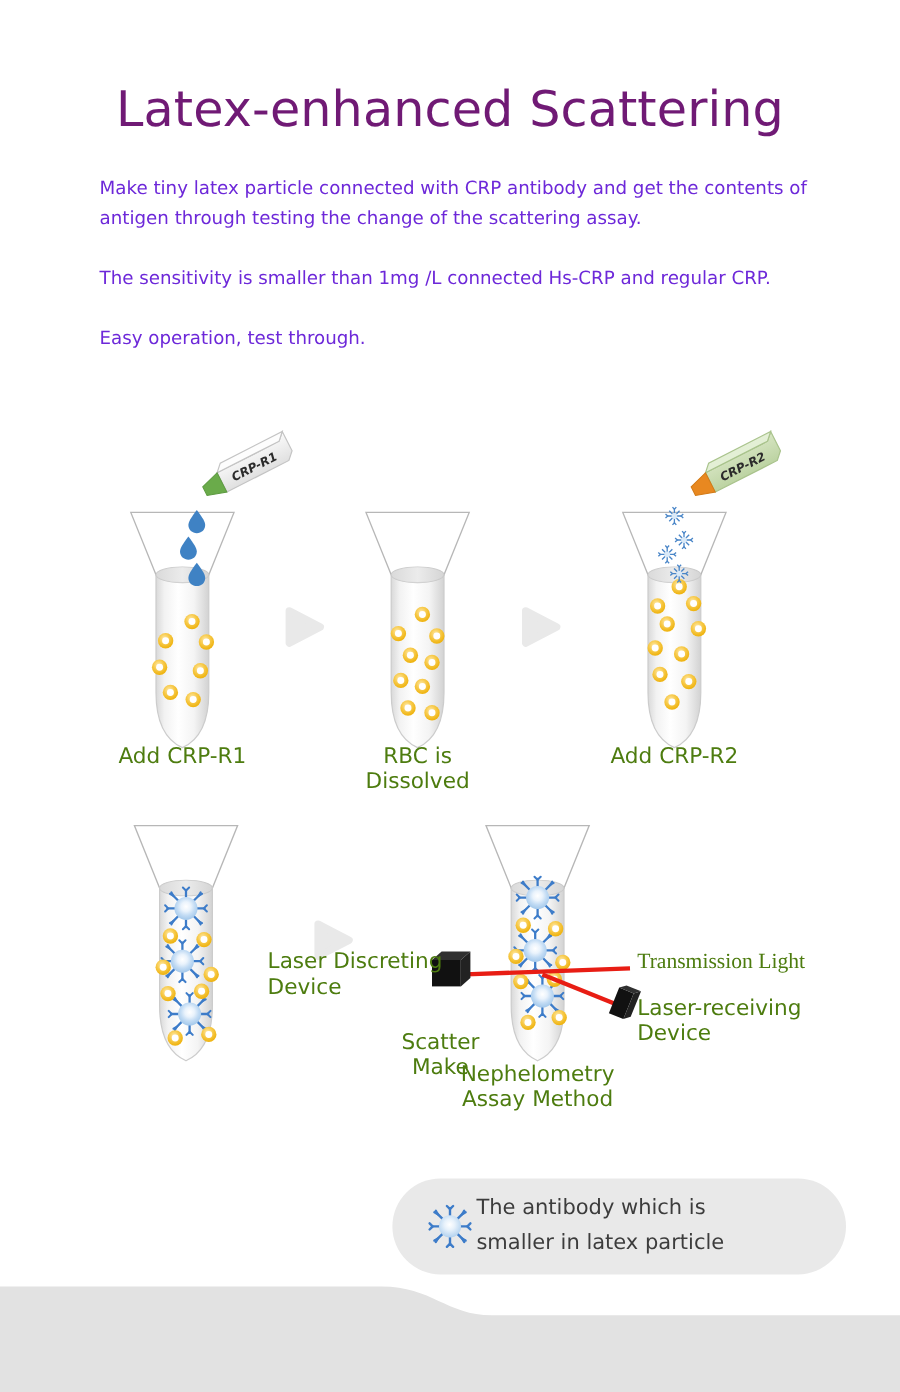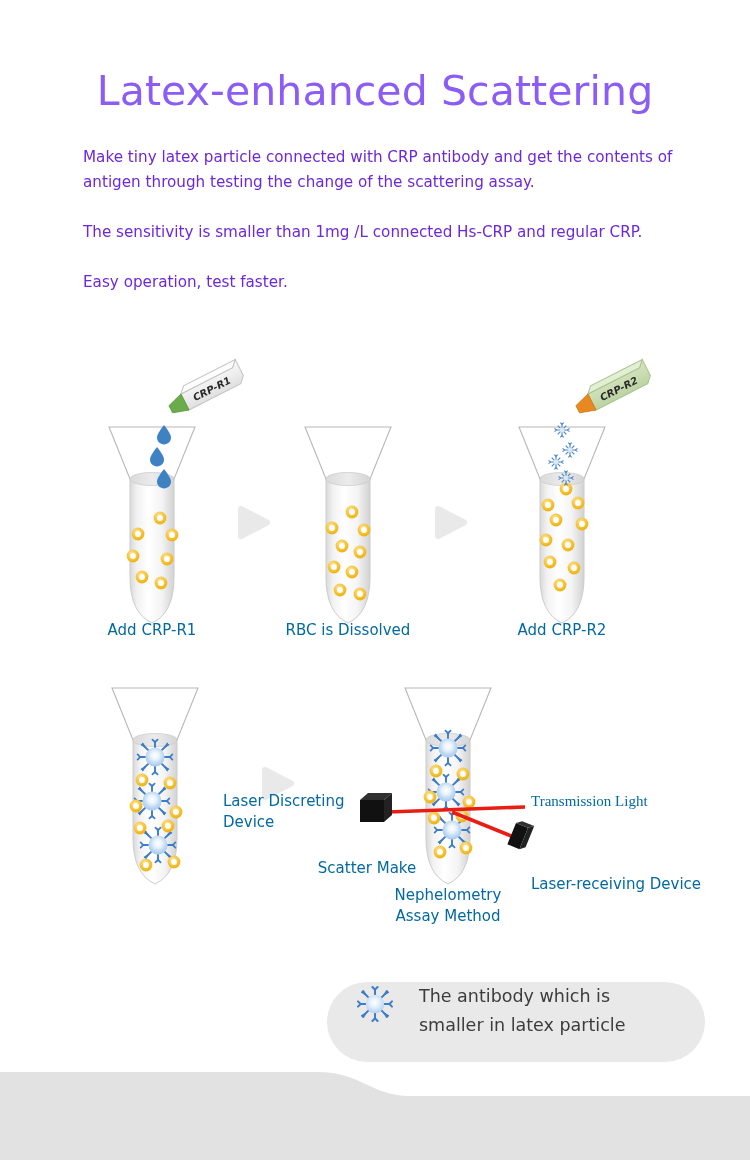--- a/index.html
+++ b/index.html
@@ -7,59 +7,59 @@
   body{
     width:750px; height:1160px; position:relative; overflow:hidden;
     font-family:"DejaVu Sans","Liberation Sans",sans-serif;
     color:#4a4a4a;
   }
   .page{ position:absolute; inset:0; background:#fff; }
 
   
   .title{
     position:absolute; left:0; right:0; top:68px; text-align:center;
-    font-size:41px; font-weight:400; color:#8b5cf6; letter-spacing:.1px;
+    font-size:41px; font-weight:400; color:#701a75; letter-spacing:.1px;
     line-height:1.15;
   }
   .para{
     position:absolute; left:83px; width:625px;
     font-size:15.2px; line-height:25px; color:#6d28d9; font-weight:400;
   }
   .para.p1{ top:145px; }
   .para.p2{ top:220px; }
   .para.p3{ top:270px; }
 
   
   .diagram{ position:absolute; left:0; top:0; width:750px; height:1160px; }
 
   
   .cap{
-    position:absolute; text-align:center; font-size:15px; color:#0369a1;
+    position:absolute; text-align:center; font-size:18px; color:#4d7c0f;
     line-height:21px; white-space:pre-line; font-weight:400;
   }
 
   
   .legend{
     position:absolute; left:327px; top:982px; width:378px; height:80px;
     background:#e9e9e9; border-radius:40px;
-    display:flex; padding-left:26px; gap:22px;
+    display:flex; align-items:center; padding-left:26px; 
   }
   .legend-text{
     font-size:17.5px; line-height:29px; color:#3c3c3c; font-weight:400;
   }
 </style>
 </head>
 <body>
 
 <div class="page">
 
   <h1 class="title">Latex-enhanced Scattering</h1>
   <p class="para p1">Make tiny latex particle connected with CRP antibody and get the contents of antigen through testing the change of the scattering assay.</p>
   <p class="para p2">The sensitivity is smaller than 1mg /L connected Hs-CRP and regular CRP.</p>
-  <p class="para p3">Easy operation, test faster.</p>
+  <p class="para p3">Easy operation, test through.</p>
 
   <svg class="diagram" viewBox="0 0 750 1160">
     <defs>
 
       <linearGradient id="tubeGrad" x1="0" y1="0" x2="1" y2="0">
         <stop offset="0%" stop-color="#d9d9d9"></stop>
         <stop offset="16%" stop-color="#f2f2f2"></stop>
         <stop offset="42%" stop-color="#ffffff"></stop>
         <stop offset="72%" stop-color="#f4f4f4"></stop>
         <stop offset="100%" stop-color="#d2d2d2"></stop>
@@ -281,21 +281,21 @@
   <div class="cap" style="left:92px; top:620px; width:120px;">Add CRP-R1</div>
   <div class="cap" style="left:278px; top:620px; width:140px;">RBC is Dissolved</div>
   <div class="cap" style="left:502px; top:620px; width:120px;">Add CRP-R2</div>
 
   <div class="cap" style="left:378px; top:885px; width:140px;">Nephelometry
 Assay Method</div>
 
   <div class="cap" style="left:223px; top:791px; width:175px; text-align:left;">Laser Discreting Device</div>
   <div class="cap" style="left:312px; top:858px; width:110px; text-align:center;">Scatter Make</div>
   <div class="cap" style="left:531px; top:791px; width:180px; text-align:left;font-family:Liberation Serif, serif;">Transmission Light</div>
-  <div class="cap" style="left:531px; top:830px; width:200px; text-align:left;margin-top:44px;">Laser-receiving Device</div>
+  <div class="cap" style="left:531px; top:830px; width:200px; text-align:left;">Laser-receiving Device</div>
 
   <div class="legend">
     <svg width="44" height="44" viewBox="-22 -22 44 44">
       <g stroke="#3d7cc9" stroke-width="2" fill="none" stroke-linecap="round">
         <path d="M0,-9 L0,-15 M0,9 L0,15 M-9,0 L-15,0 M9,0 L15,0
                  M-6.4,-6.4 L-10.6,-10.6 M6.4,-6.4 L10.6,-10.6
                  M-6.4,6.4 L-10.6,10.6 M6.4,6.4 L10.6,10.6"></path>
         <path d="M-2.6,-17 L0,-14.4 L2.6,-17  M-2.6,17 L0,14.4 L2.6,17
                  M-17,-2.6 L-14.4,0 L-17,2.6  M17,-2.6 L14.4,0 L17,2.6
                  M-13,-11.8 L-10.2,-10.2 L-11.8,-13

